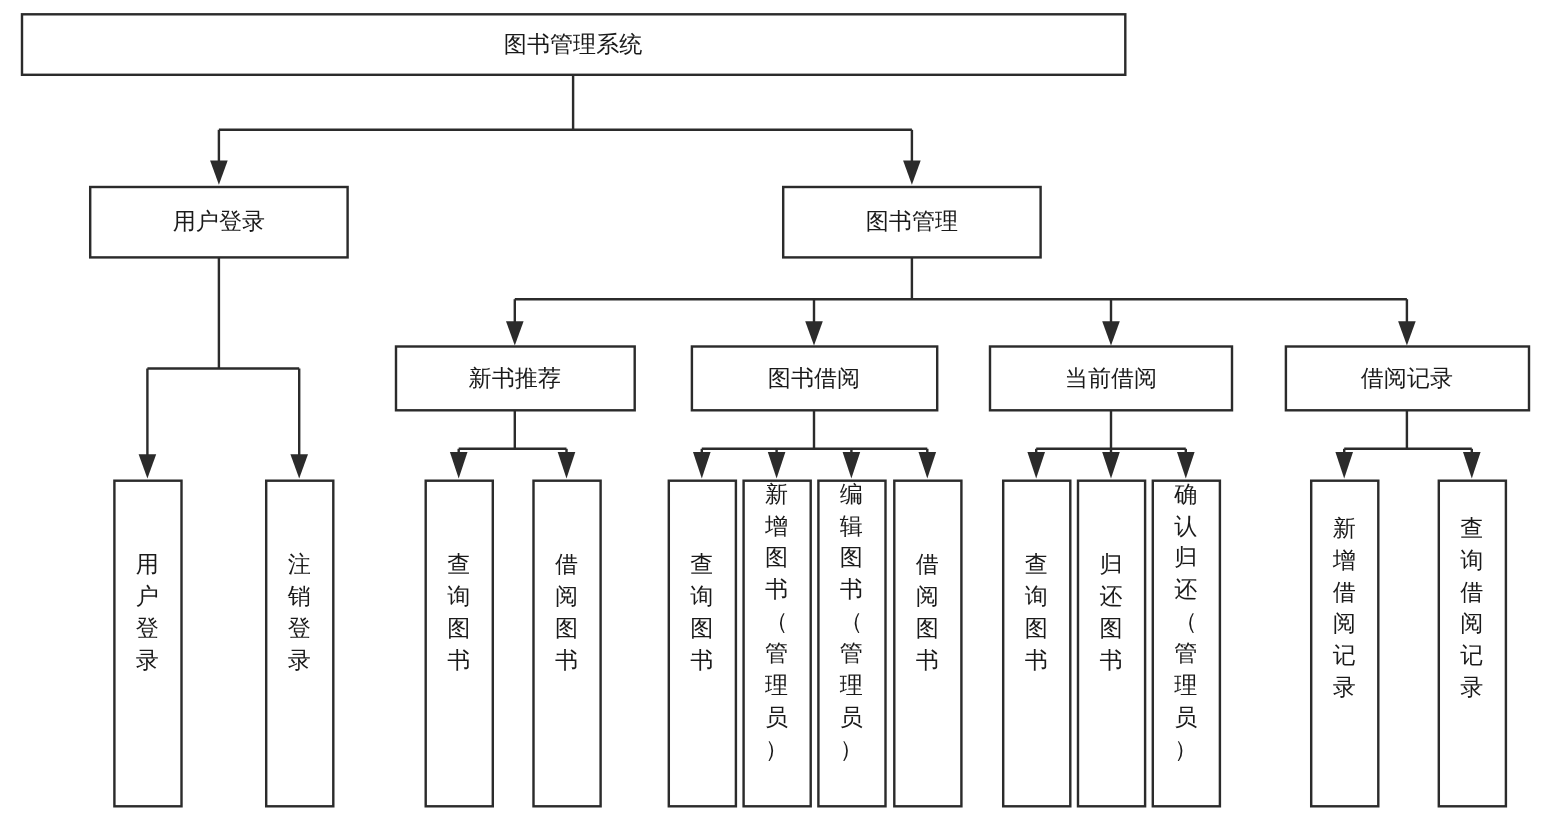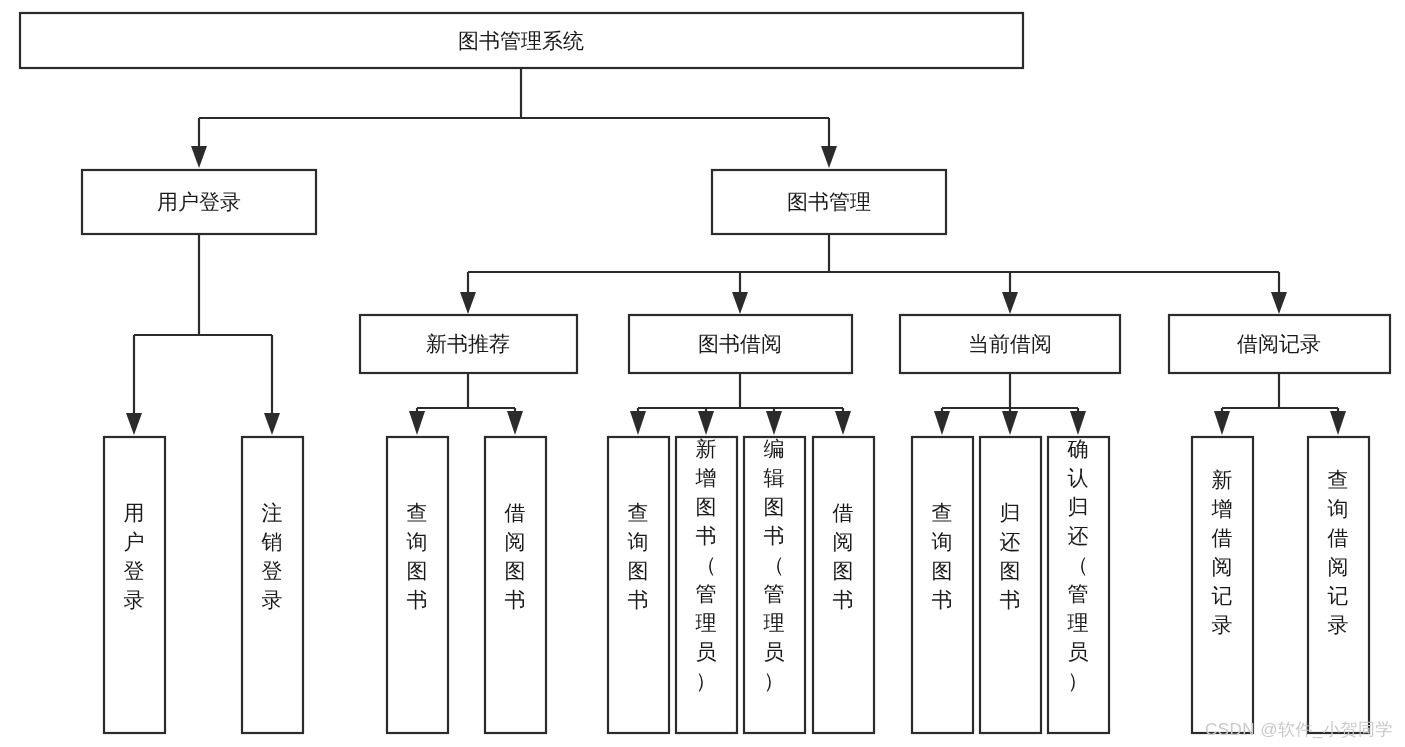--- a/index.html
+++ b/index.html
@@ -217,14 +217,13 @@
       <rect class="node-rect" x="1192" y="437" width="61" height="296"></rect>
       <text class="node-label-v" x="1222" y="487"><tspan x="1222" y="487">新</tspan><tspan x="1222" y="516">增</tspan><tspan x="1222" y="545">借</tspan><tspan x="1222" y="574">阅</tspan><tspan x="1222" y="603">记</tspan><tspan x="1222" y="632">录</tspan></text>
     </g>
     <g>
       <rect class="node-rect" x="1308" y="437" width="61" height="296"></rect>
       <text class="node-label-v" x="1338" y="487"><tspan x="1338" y="487">查</tspan><tspan x="1338" y="516">询</tspan><tspan x="1338" y="545">借</tspan><tspan x="1338" y="574">阅</tspan><tspan x="1338" y="603">记</tspan><tspan x="1338" y="632">录</tspan></text>
     </g>
 
   </svg>
 
-  <div class="watermark-text">CSDN @软件_小贺同学</div>
 </div>
 
 </body></html>

